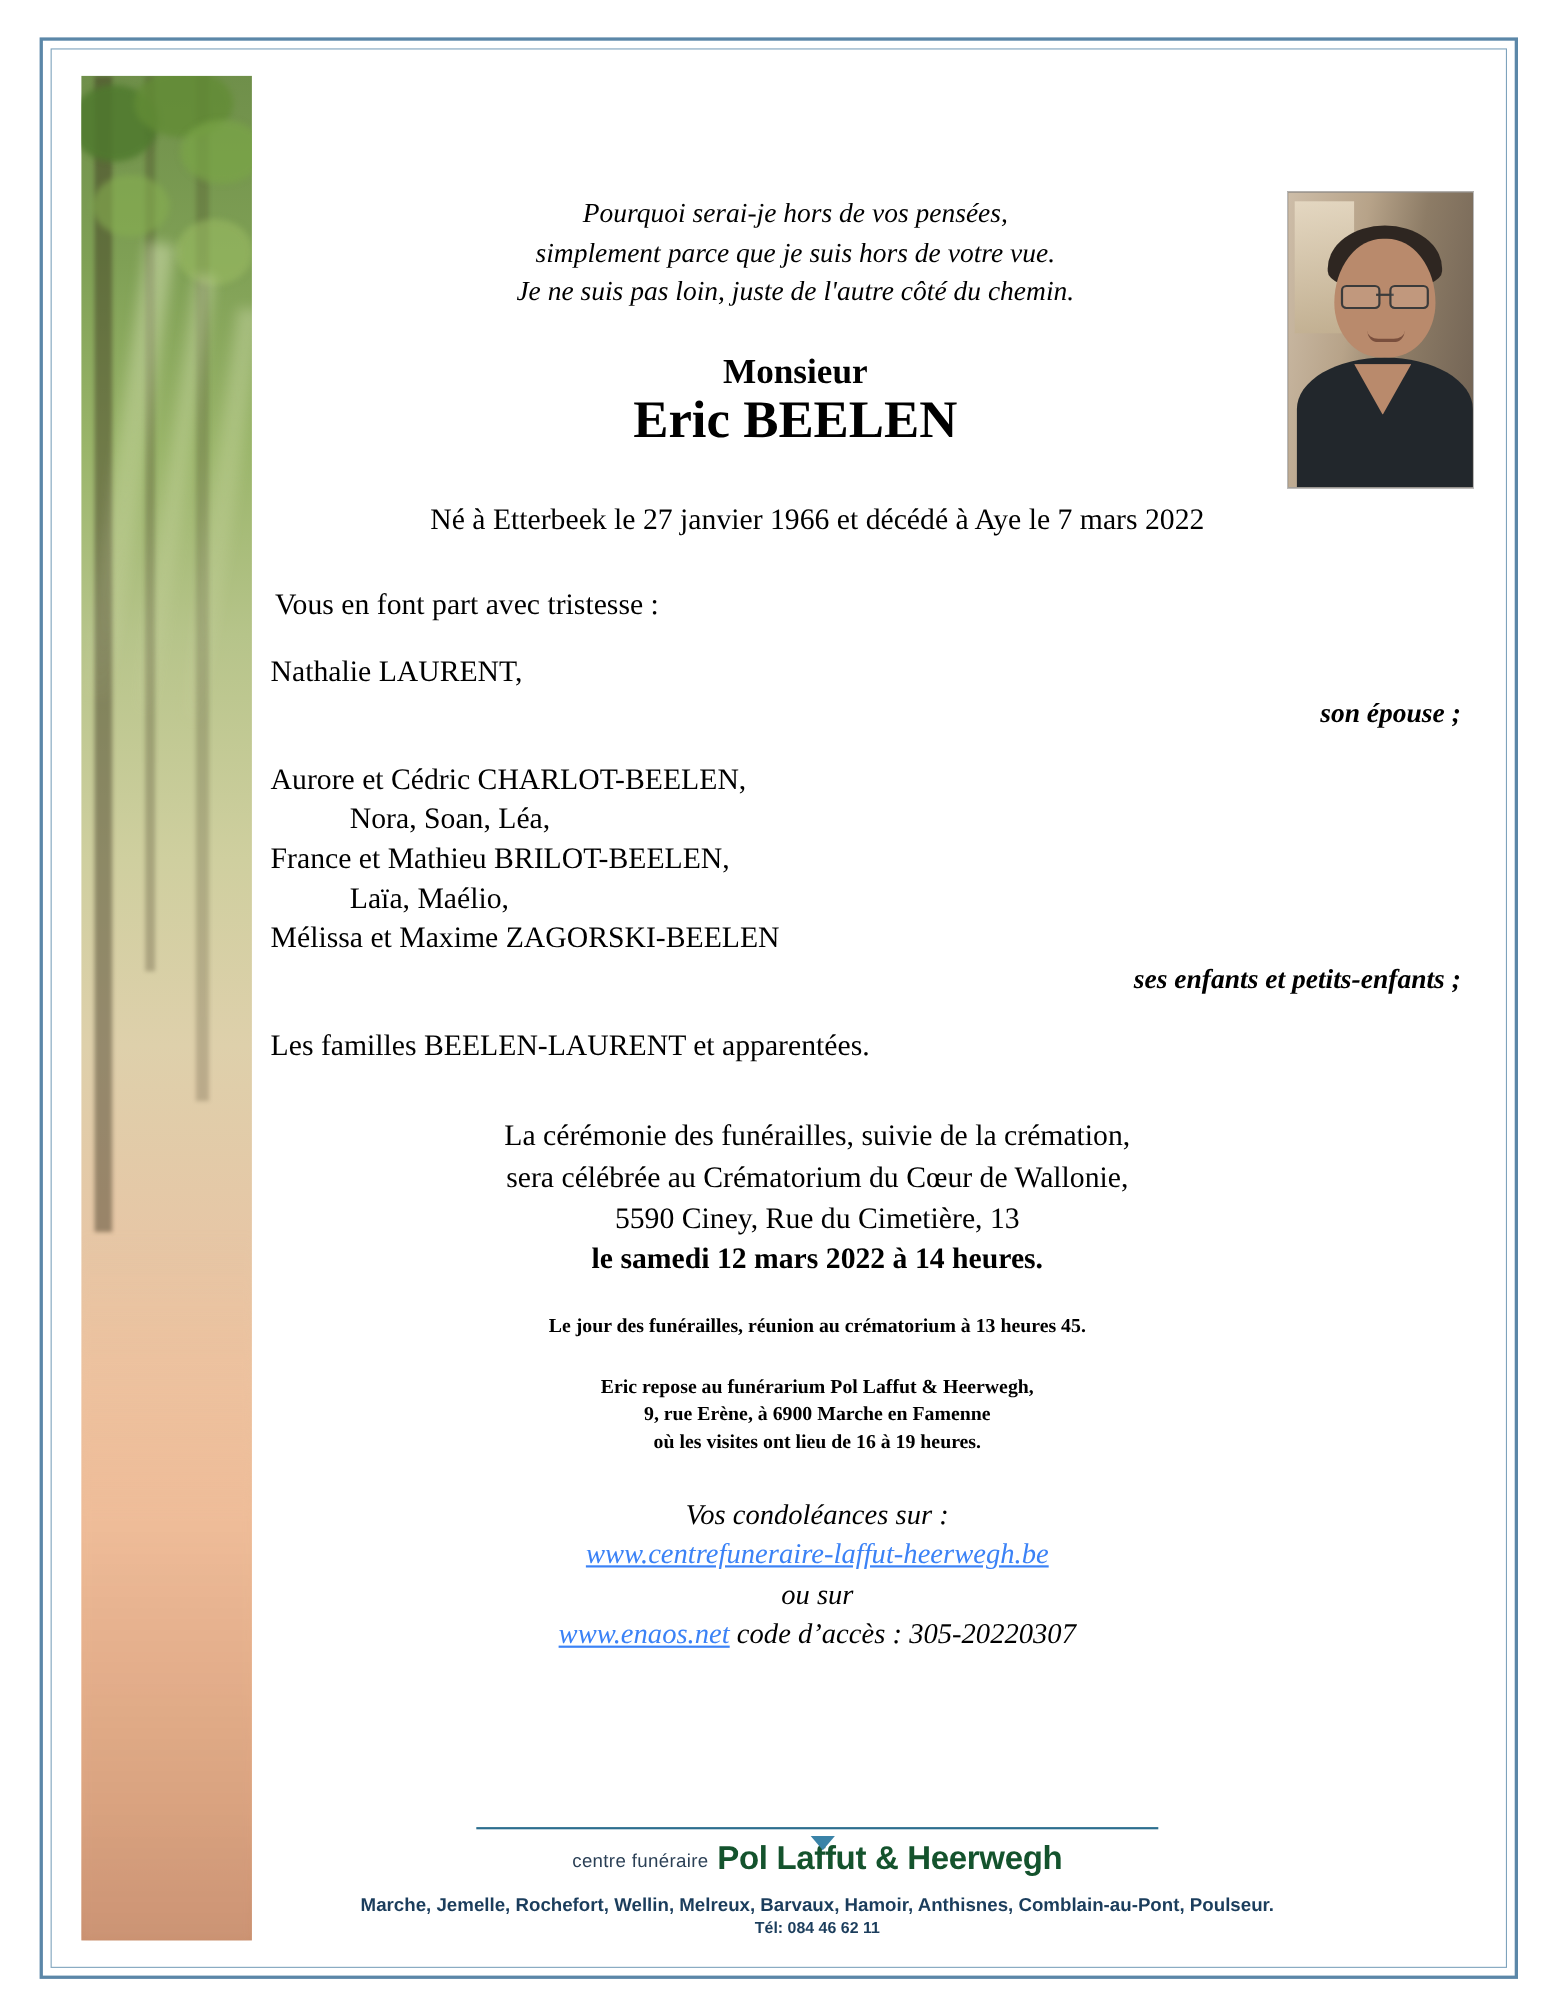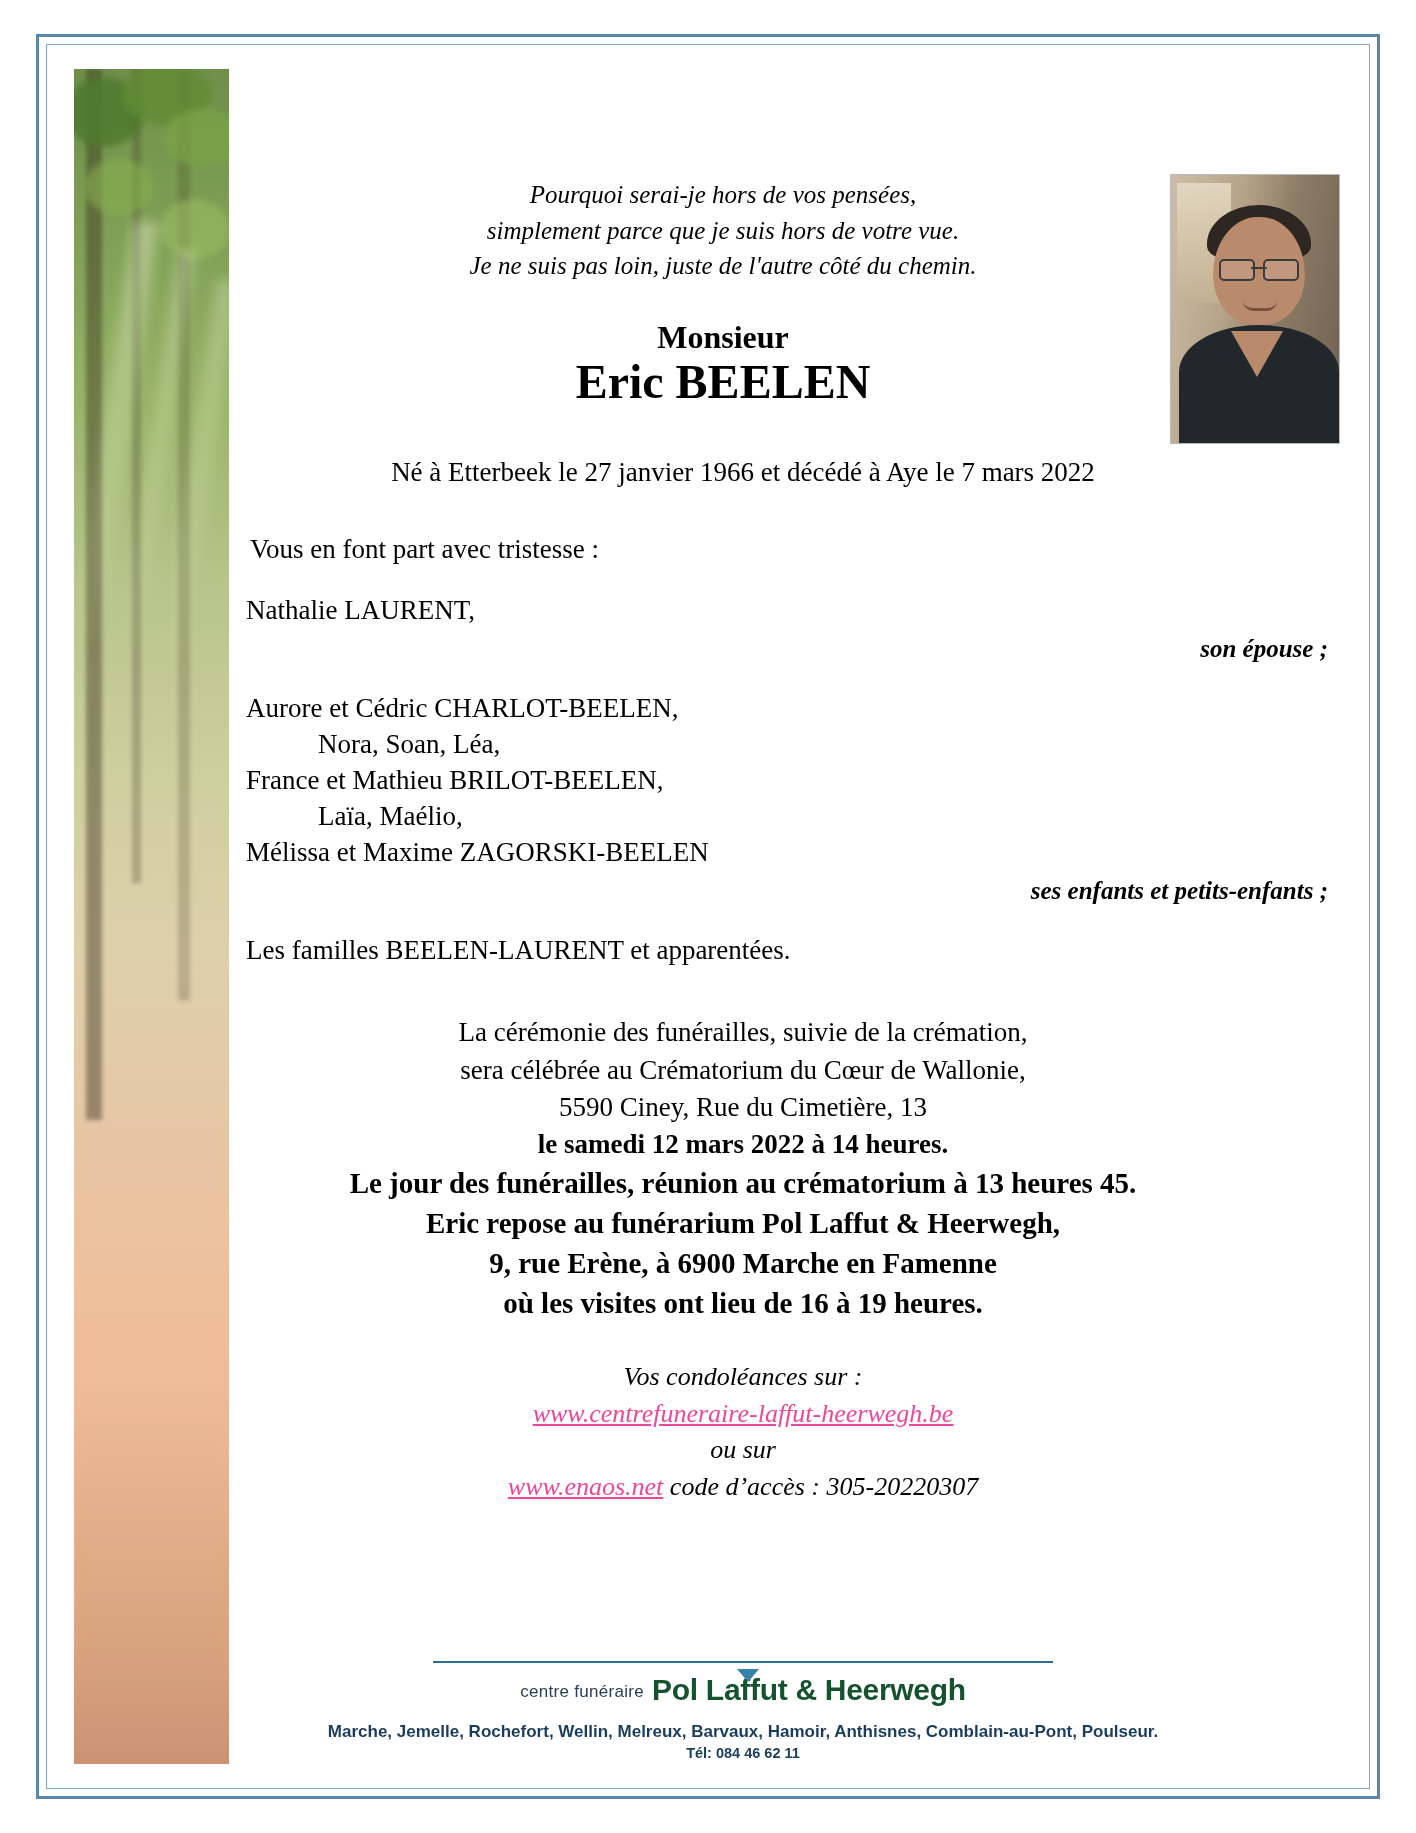--- a/index.html
+++ b/index.html
@@ -251,35 +251,36 @@
   .ceremony {
     text-align: center;
     font-size: 27px;
     line-height: 1.38;
     margin-top: 46px;
     padding-right: 110px;
   }
   .bold { font-weight: bold; }
   .center-bold {
     text-align: center;
-    font-size: 29px;
-    font-weight: bold;
+    font-size: 18px;
+    font-weight: bold;
+    margin-top: 30px;
     padding-right: 110px;
     line-height: 1.38;
   }
   .condol {
     text-align: center;
     font-size: 26px;
     font-style: italic;
     margin-top: 36px;
     padding-right: 110px;
     line-height: 1.4;
   }
   .condol a {
-    color: #ec4899;
+    color: #3b82f6;
     text-align: center;
   }
   .closing {
     text-align: center;
     font-size: 27px;
     margin-top: 34px;
     padding-right: 110px;
   }
 
   

